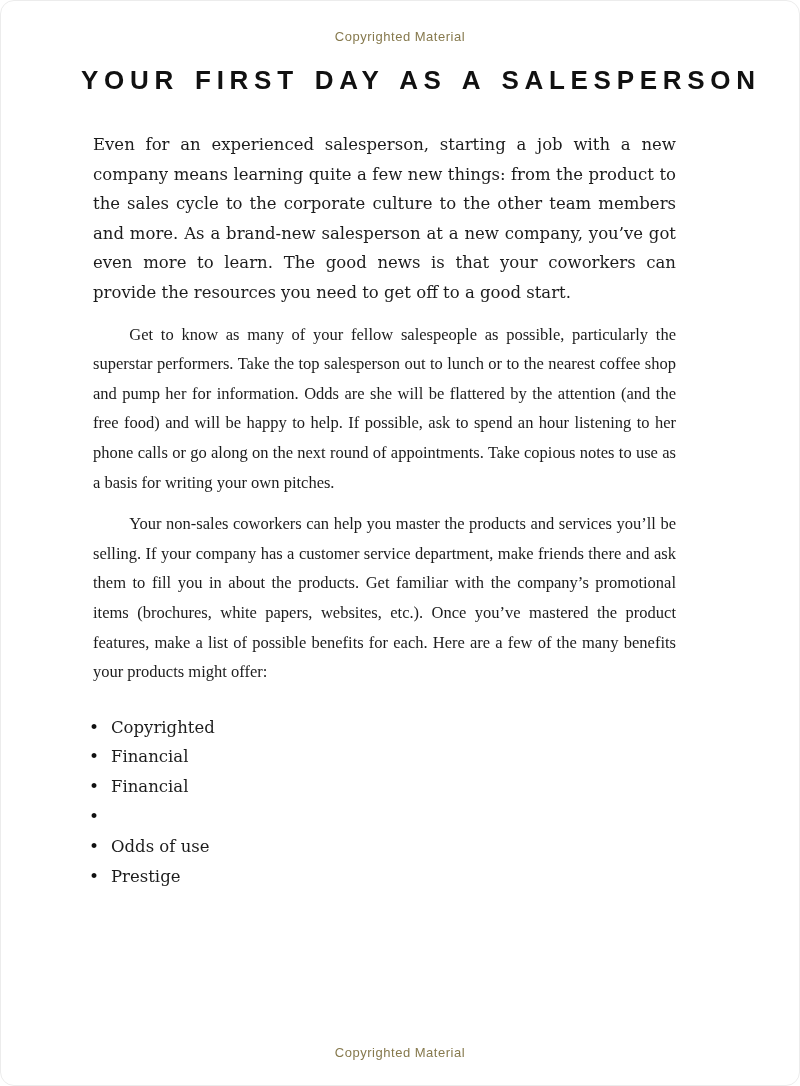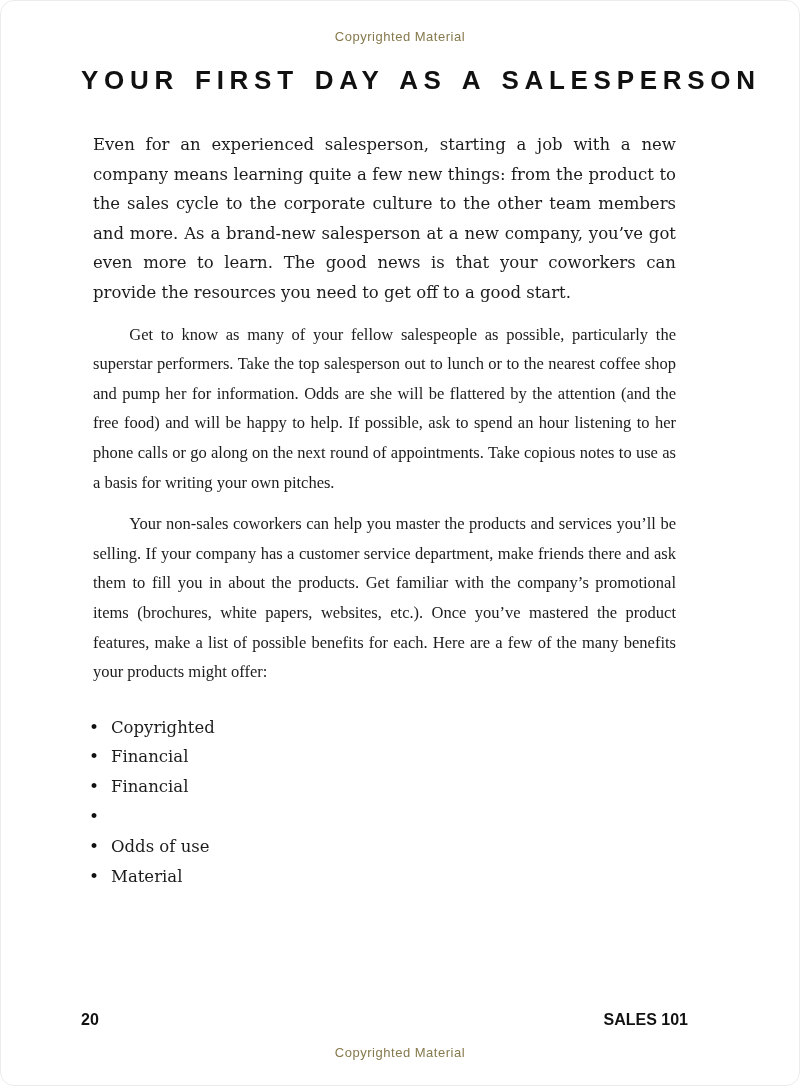--- a/index.html
+++ b/index.html
@@ -124,26 +124,22 @@
       </li>
       <li>
         <span class="bullet">•</span>
       </li>
       <li>
         <span class="bullet">•</span>
         <span>Odds of use</span>
       </li>
       <li>
         <span class="bullet">•</span>
-        <span>Material</span>
+        <span>Prestige</span>
       </li>
     </ul>
 
   </div>
 
-  <div class="footer-row">
-    <span>20</span>
-    <span>SALES 101</span>
-  </div>
 
   <div class="copyright-notice copyright-bottom">Copyrighted Material</div>
 
 </div>
 
 </body></html>

